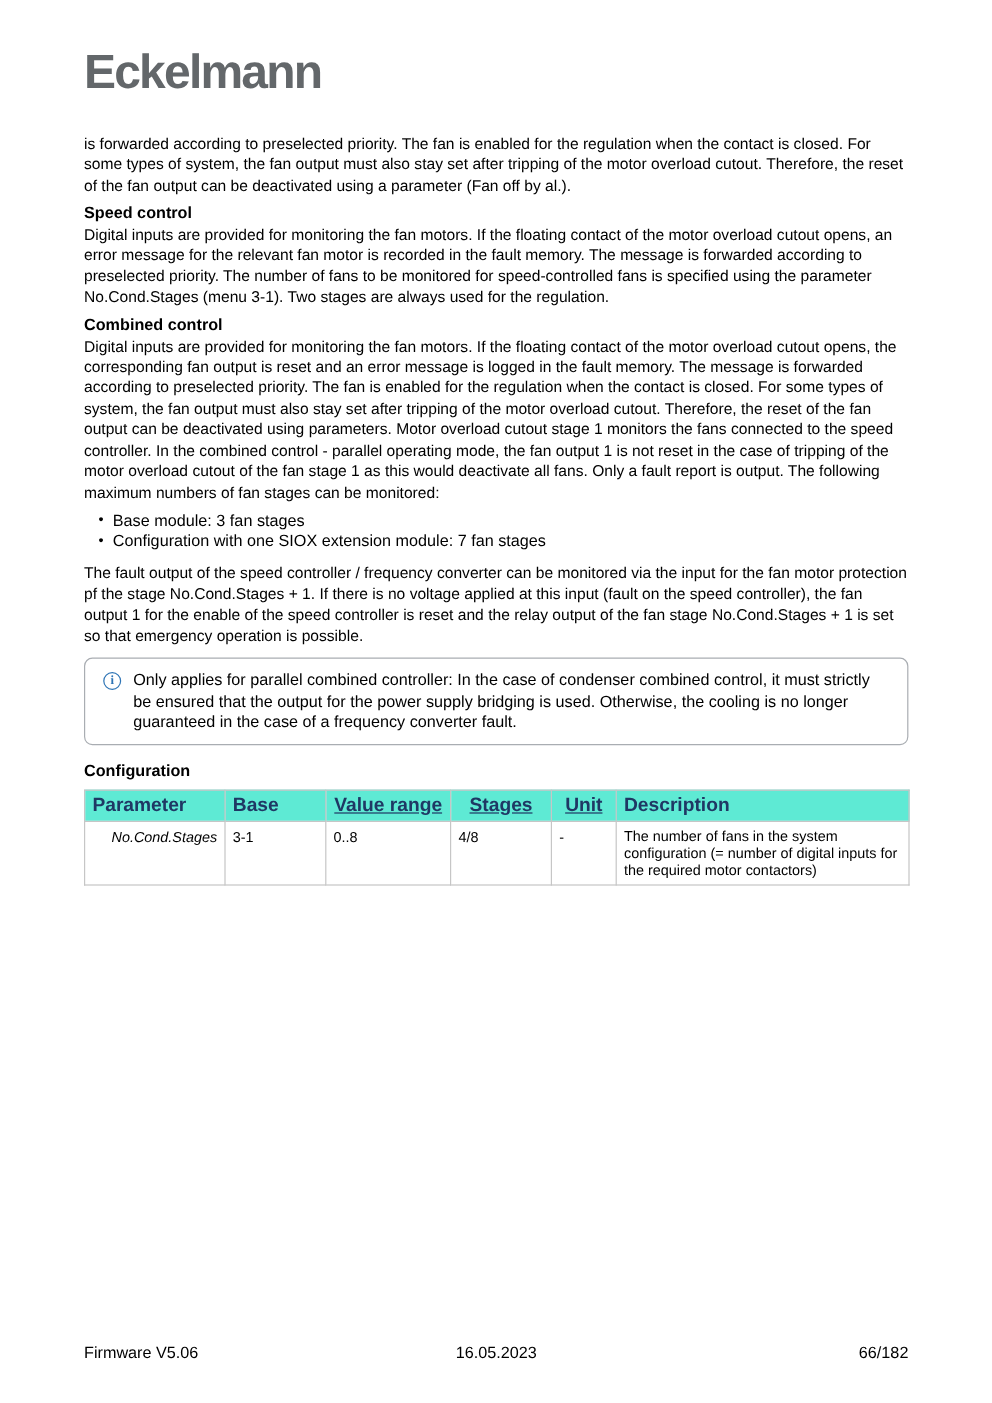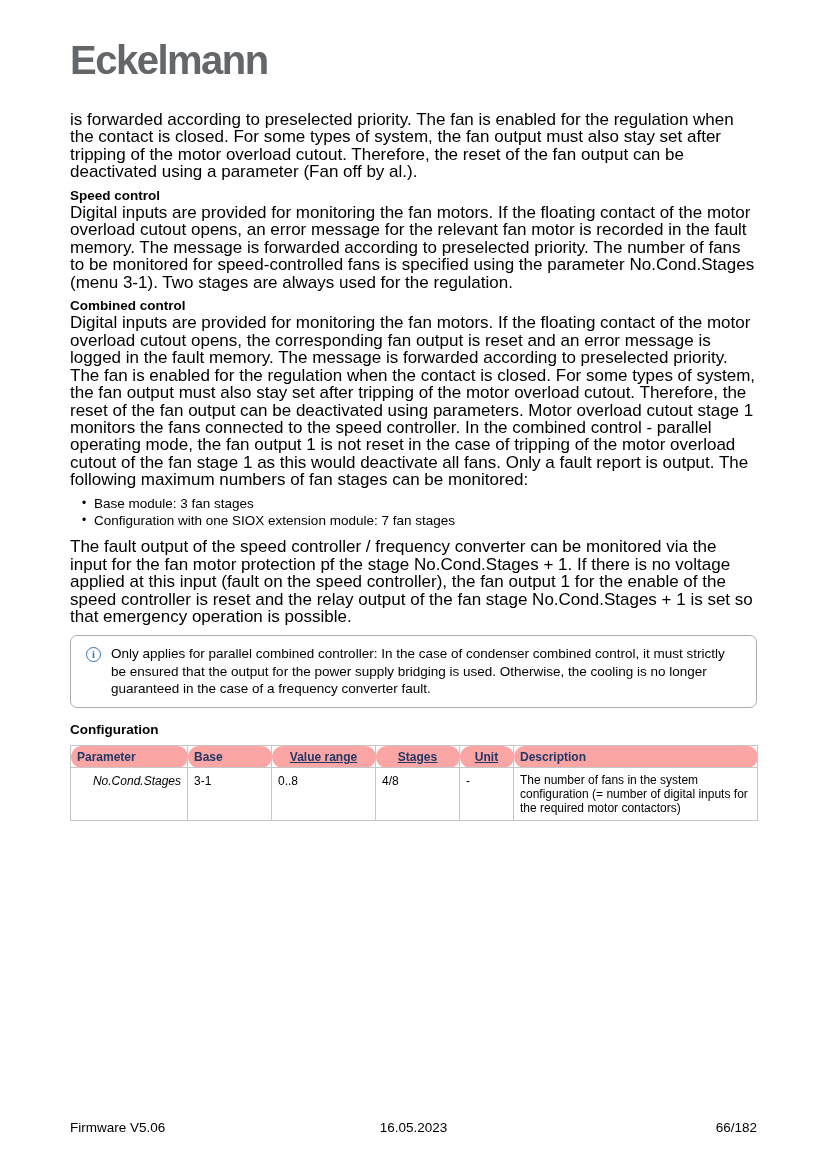--- a/index.html
+++ b/index.html
@@ -1,15 +1,15 @@
 <!DOCTYPE html>
 <html><head>
 <meta charset="utf-8">
 <style>
-  * { margin: 0; padding: 0; box-sizing: border-box; border-radius: 16px; }
+  * { margin: 0; padding: 0; box-sizing: border-box; }
   html, body { background: #ffffff; }
   body {
     width: 827px; height: 1169px;
     position: relative;
     font-family: "Liberation Sans", "DejaVu Sans", sans-serif;
     color: #000000;
     overflow: hidden;
   }
   .page { padding: 40px 70px 0 70px; }
 
@@ -17,21 +17,21 @@
     font-size: 40px;
     font-weight: 700;
     letter-spacing: -1.5px;
     color: #63676a;
     line-height: 1;
   }
 
   .content { margin-top: 31px; }
 
   p.body-text {
-    font-size: 17px;
+    font-size: 13px;
     line-height: 17.4px;
     margin-bottom: 6px;
     color: #000;
   }
   h3.section-heading {
     font-size: 13.5px;
     line-height: 17.4px;
     font-weight: 700;
     margin: 0;
   }
@@ -86,23 +86,23 @@
     margin-top: 7px;
     width: 687px;
     border-collapse: collapse;
     table-layout: fixed;
   }
   table.param-table th, table.param-table td {
     border: 1px solid #c6c6c6;
     vertical-align: top;
   }
   table.param-table th {
-    background: #fca5a5;
+    background: #5eead4;
     color: #1f3864;
-    font-size: 12px;
+    font-size: 16px;
     font-weight: 700;
     text-align: left;
     padding: 4px 6px 3px 6px;
     height: 22px;
   }
   table.param-table th.center { text-align: center; text-decoration: underline; }
   table.param-table td {
     font-size: 12px;
     padding: 6px 6px 5px 6px;
     height: 53px;

